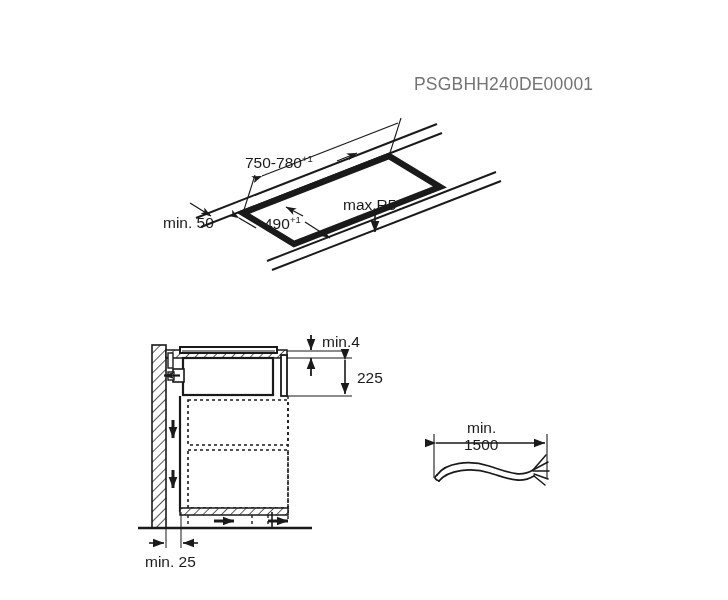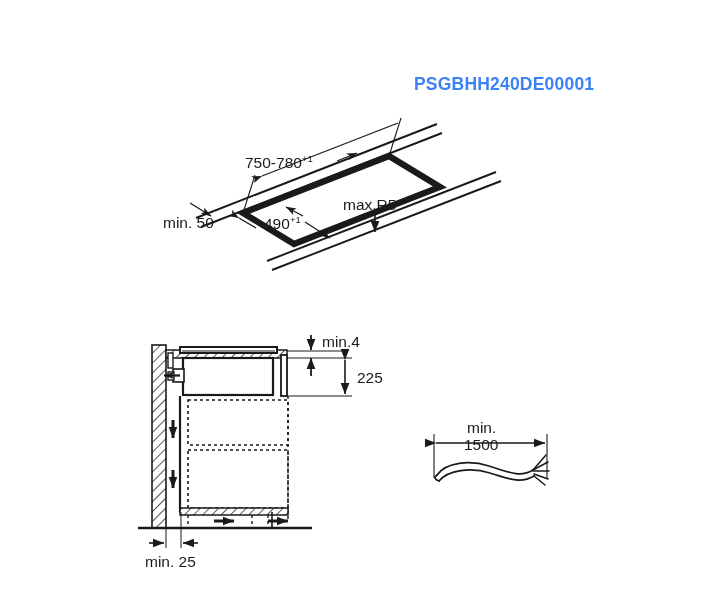--- a/index.html
+++ b/index.html
@@ -20,23 +20,22 @@
     left: 0; top: 0;
     width: 728px;
     height: 600px;
   }
   .title {
     position: absolute;
     left: 414px;
     top: 74px;
     font-size: 17.5px;
     letter-spacing: 0.2px;
-    color: #3b82f6;
+    color: #737373;
     white-space: nowrap;
-    font-weight: bold;
   }
   svg { display: block; }
   text {
     font-family: "Liberation Sans", sans-serif;
     fill: #1a1a1a;
   }
   .dimtext { font-size: 15.5px; }
   .dimtext-sup { font-size: 9.5px; }
 </style>
 </head>

